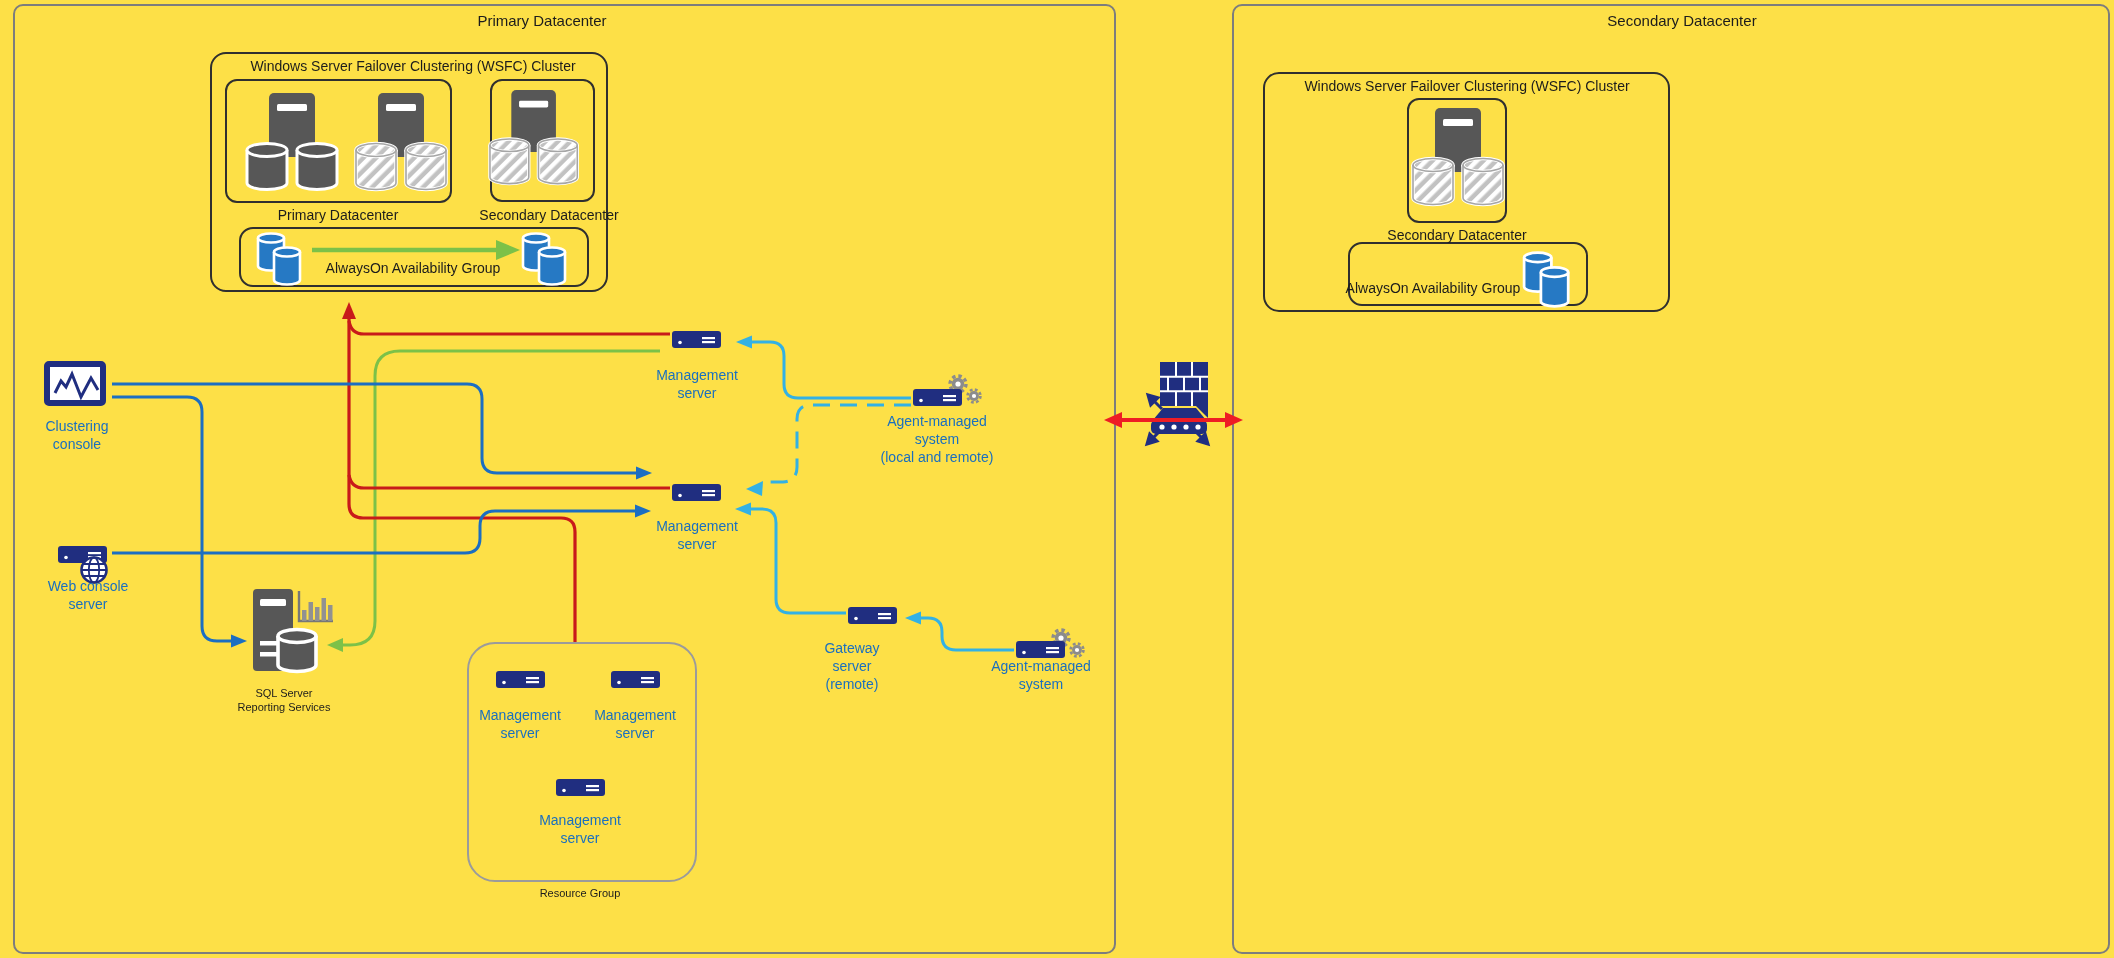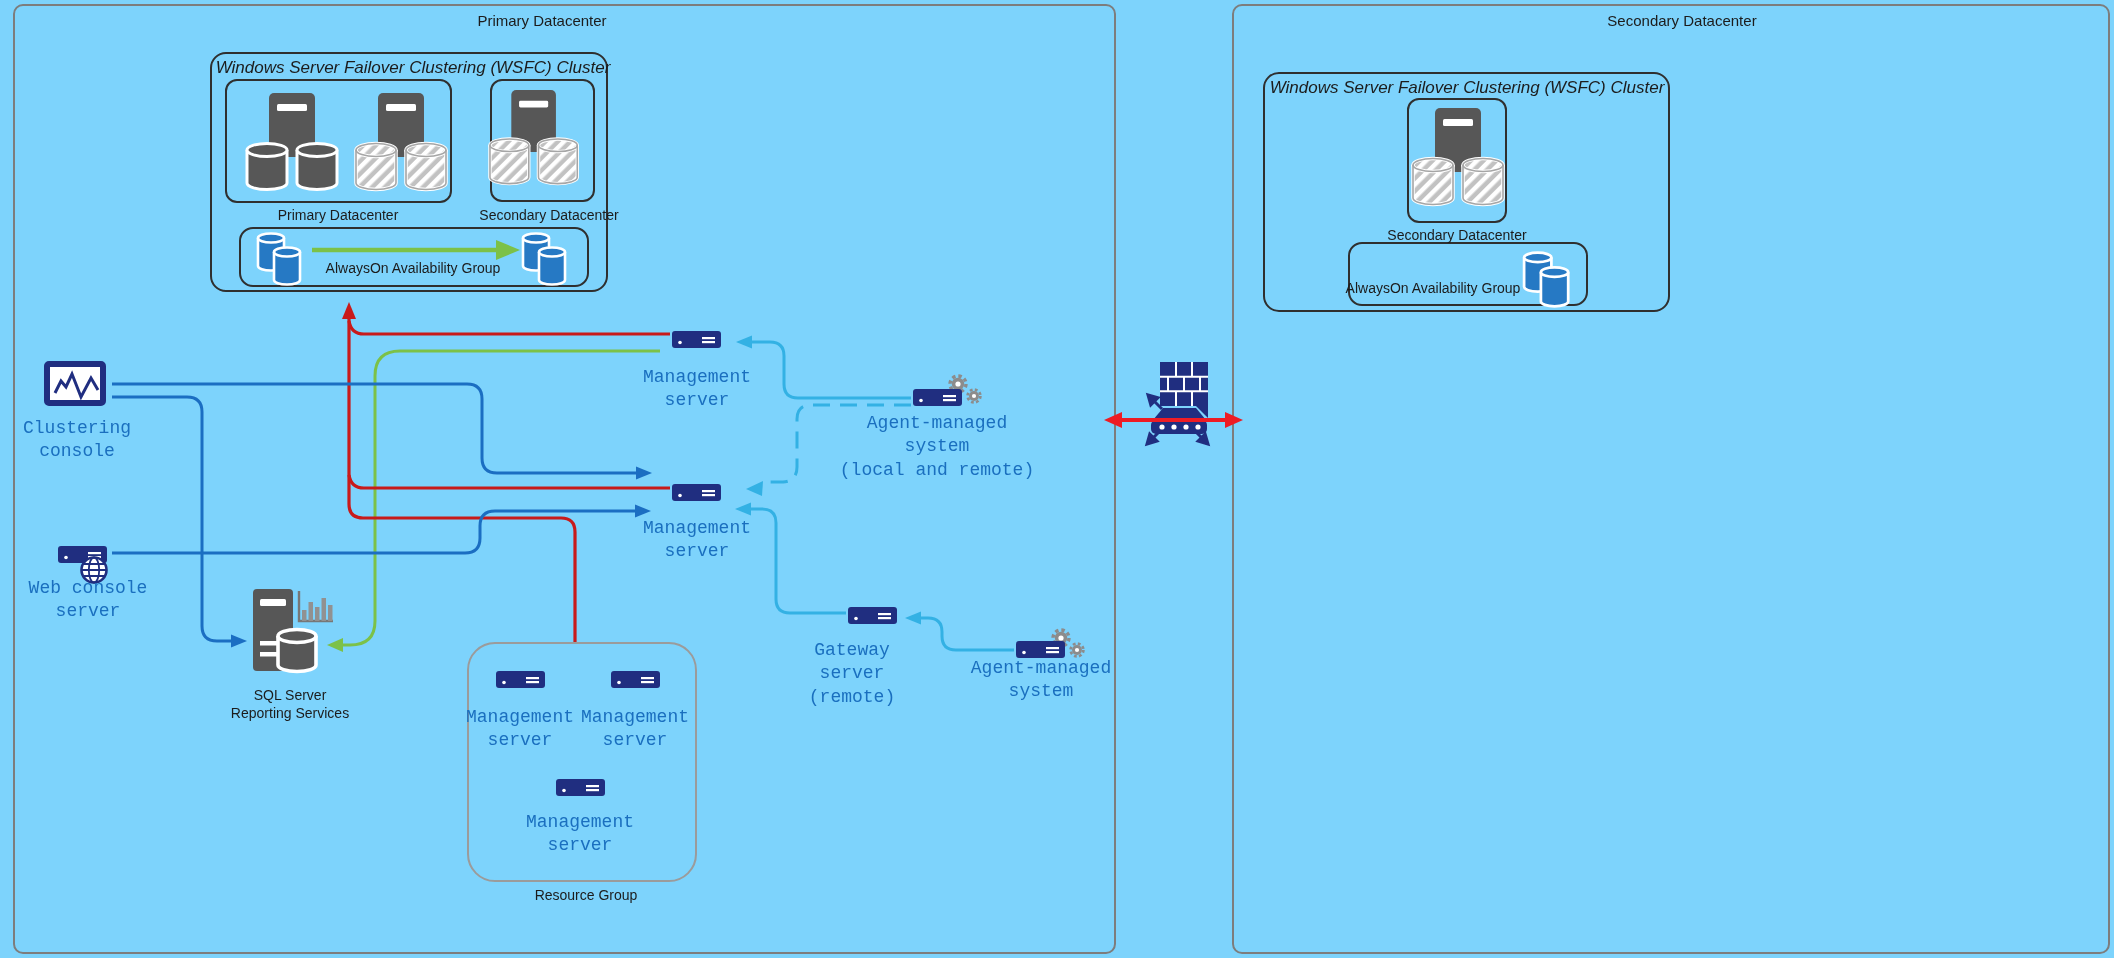--- a/index.html
+++ b/index.html
@@ -1,30 +1,30 @@
 <!DOCTYPE html>
 <html><head>
 <meta charset="utf-8">
 <style>
   html,body{margin:0;padding:0;background:#ffffff;}
-  #canvas{position:relative;width:2114px;height:958px;background:#7dd3fc;
+  #canvas{position:relative;width:2114px;height:958px;background:#fde047;
           font-family:"Liberation Sans", sans-serif;overflow:hidden;}
   .box{position:absolute;background:transparent;box-sizing:border-box;}
   .dc-box{border:2px solid #7d7d7d;border-radius:10px;}
   .dark-box{border:2px solid #2f2f2f;border-radius:16px;}
   .sub-box{border:2px solid #2f2f2f;border-radius:12px;}
   .aag-box{border:2.4px solid #2f2f2f;border-radius:14px;}
   .rp-box{border:2px solid #9b9b9b;border-radius:28px;}
   .lbl{position:absolute;transform:translateX(-50%);text-align:center;
        white-space:pre-line;line-height:1.3;z-index:3;}
   .lbl-dark{color:#1c1c1c;font-size:14px;}
   .lbl-title{color:#1c1c1c;font-size:15px;}
-  .lbl-wsfc{color:#1c1c1c;font-size:17px;font-style:italic;}
-  .lbl-blue{color:#1a6fbf;font-size:18px;font-family:Liberation Mono, monospace;}
-  .lbl-black-sm{color:#1c1c1c;font-size:14px;margin-left:6px;}
+  .lbl-wsfc{color:#1c1c1c;font-size:14px;}
+  .lbl-blue{color:#1a6fbf;font-size:14px;}
+  .lbl-black-sm{color:#1c1c1c;font-size:11px;}
   svg#wires{position:absolute;left:0;top:0;z-index:2;pointer-events:none;}
 </style>
 </head>
 <body>
 
 <div id="canvas">
 
   <div class="box dc-box" style="left:13px;top:4px;width:1103px;height:950px;"></div>
   <div class="box dc-box" style="left:1232px;top:4px;width:878px;height:950px;"></div>
 

